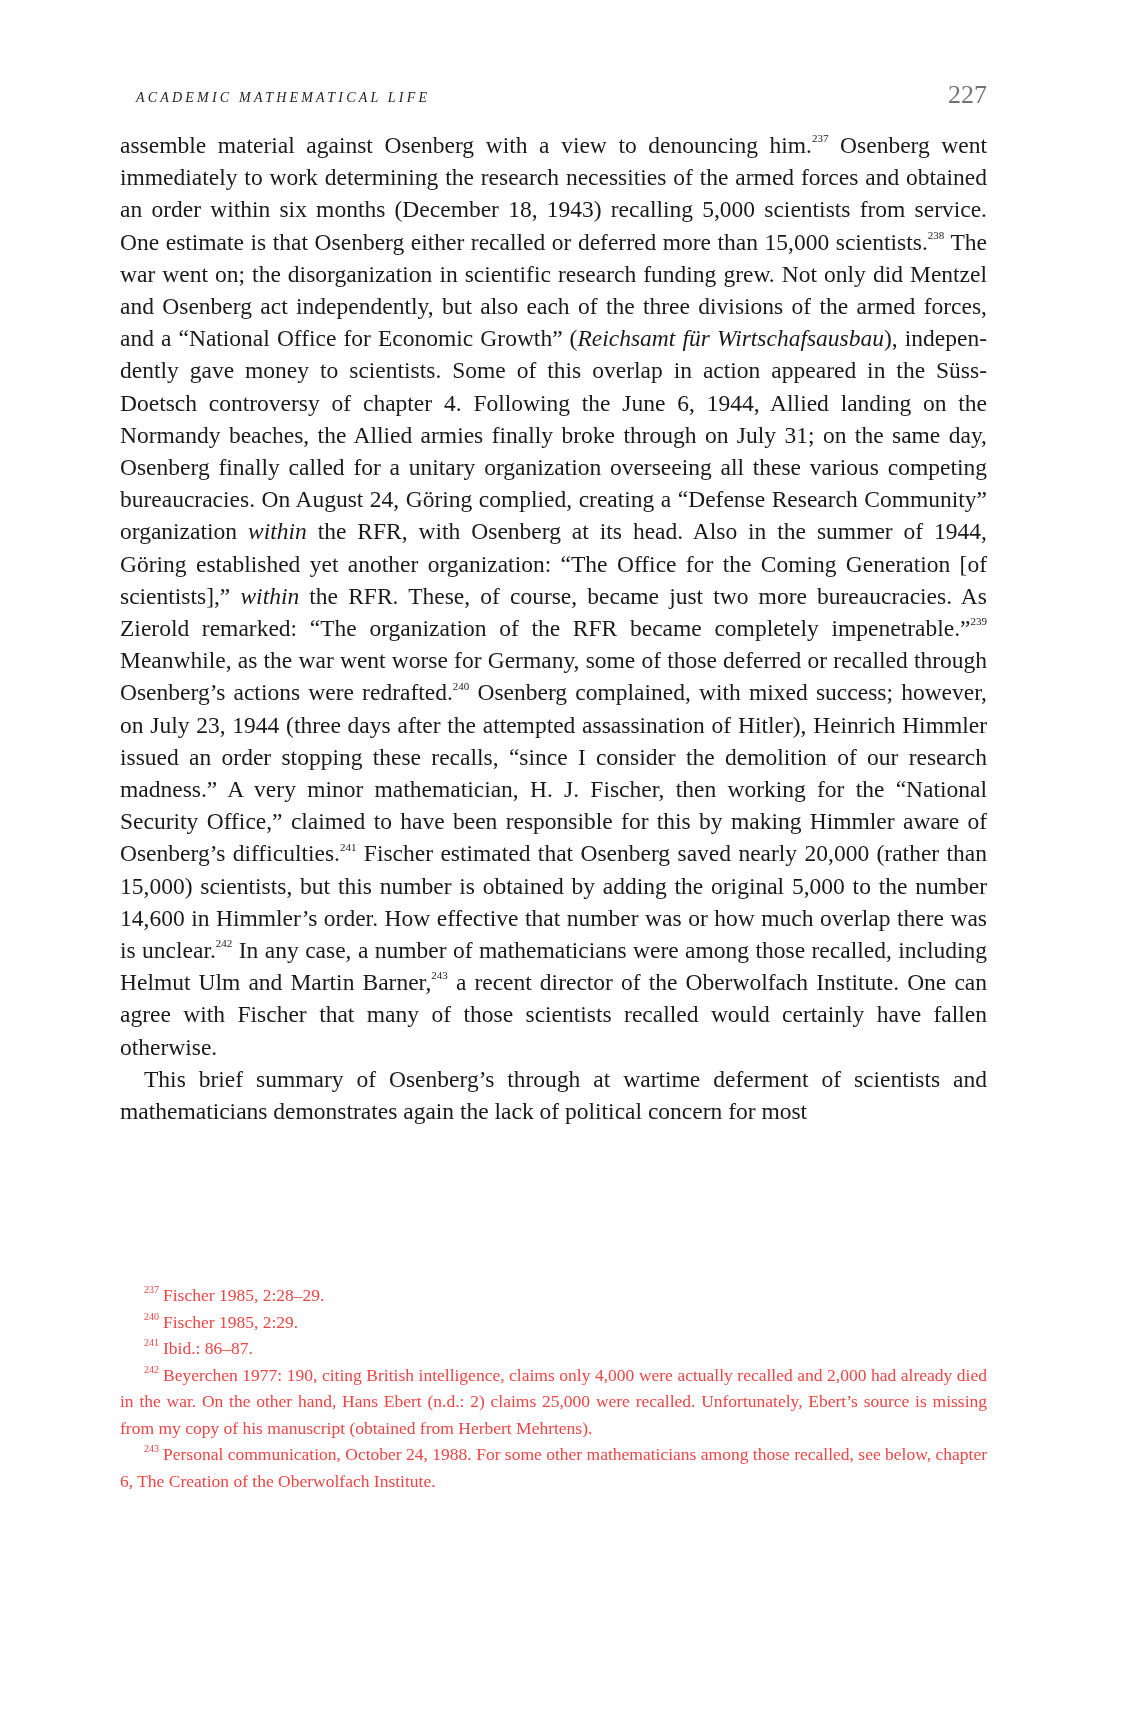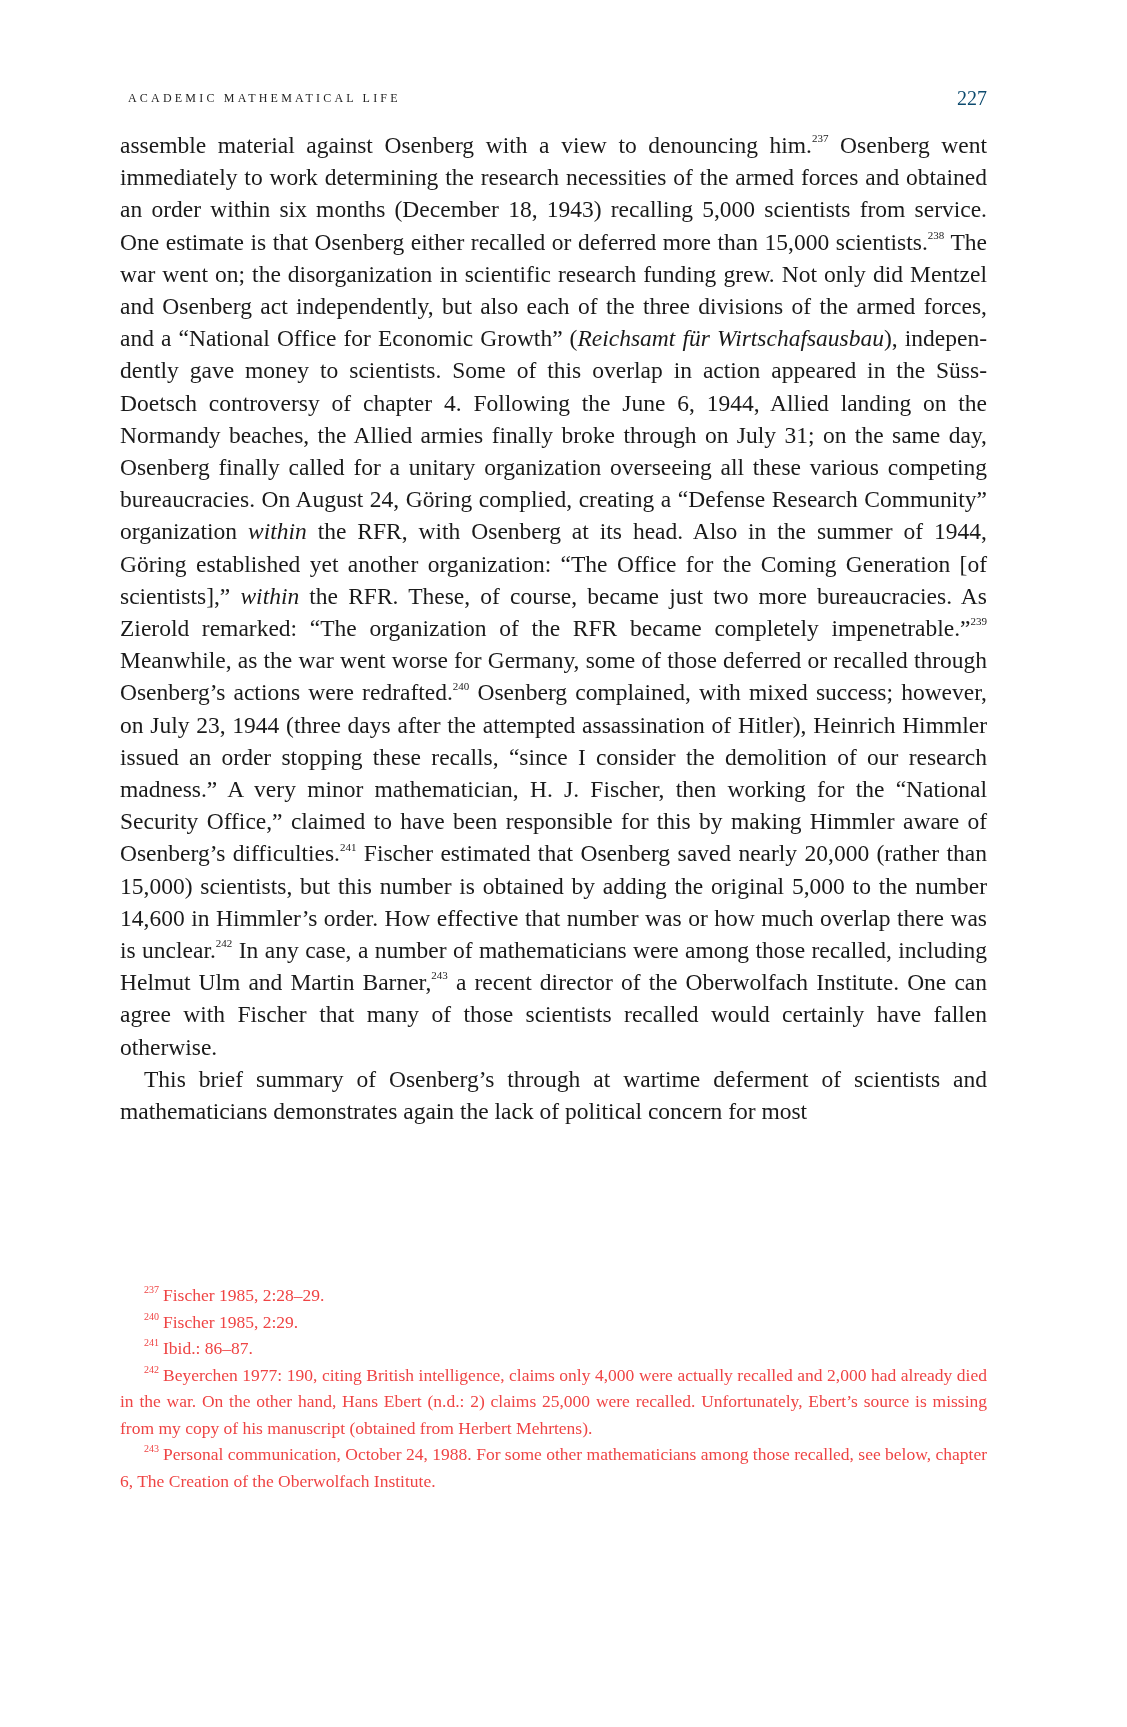--- a/index.html
+++ b/index.html
@@ -1,20 +1,20 @@
 <!DOCTYPE html>
 <html><head>
   <meta charset="utf-8">
   <style>
     html, body { margin: 0; padding: 0; background: #ffffff; }
     body { width: 1127px; height: 1727px; position: relative; overflow: hidden; }
     .page { position: absolute; left: 0; top: 0; width: 1127px; height: 1727px; background: #ffffff; color: #1a1a1a; font-family: "Liberation Serif", "DejaVu Serif", serif; }
     .running-head { position: absolute; left: 120px; top: 78px; width: 867px; height: 34px; }
-    .running-title { position: absolute; left: 8px; bottom: 6px; font-size: 12px; letter-spacing: 3.2px; color: #222; }
-    .page-number { position: absolute; right: 0; bottom: 2px; font-size: 20px; color: #0c4a6e; margin-top: 32px; }
+    .running-title { position: absolute; left: 16px; bottom: 6px; font-size: 14px; font-style: italic; letter-spacing: 3.2px; color: #222; }
+    .page-number { position: absolute; right: 0; bottom: 2px; font-size: 26px; color: #737373; margin-top: 32px; }
     .body-text { position: absolute; left: 120px; top: 129px; width: 867px; font-size: 23.5px; line-height: 32.2px; text-align: justify; hyphens: manual; }
     .body-text p { margin: 0; }
     .body-text p.indent { text-indent: 24px; }
     sup.fn { font-size: 11px; line-height: 0; vertical-align: super; position: relative; top: -2px; }
     .footnotes { position: absolute; left: 120px; top: 1282px; width: 867px; font-size: 17.5px; line-height: 26.5px; text-align: justify; color: #ef4444; }
     .footnote { margin: 0; text-indent: 24px; }
     .footnote sup { font-size: 10px; line-height: 0; vertical-align: super; position: relative; top: -1px; margin-right: 4px; }
     em { font-style: italic; }
   </style>
 </head>

